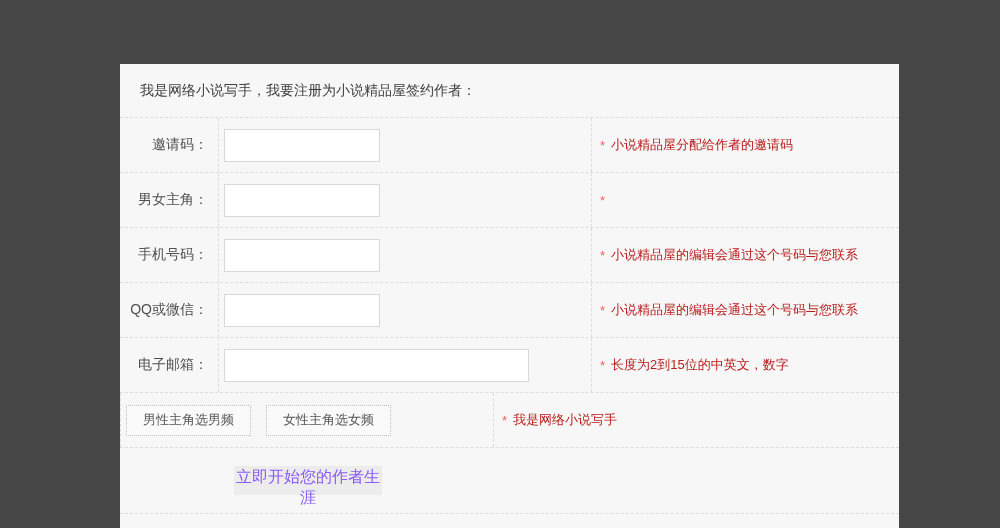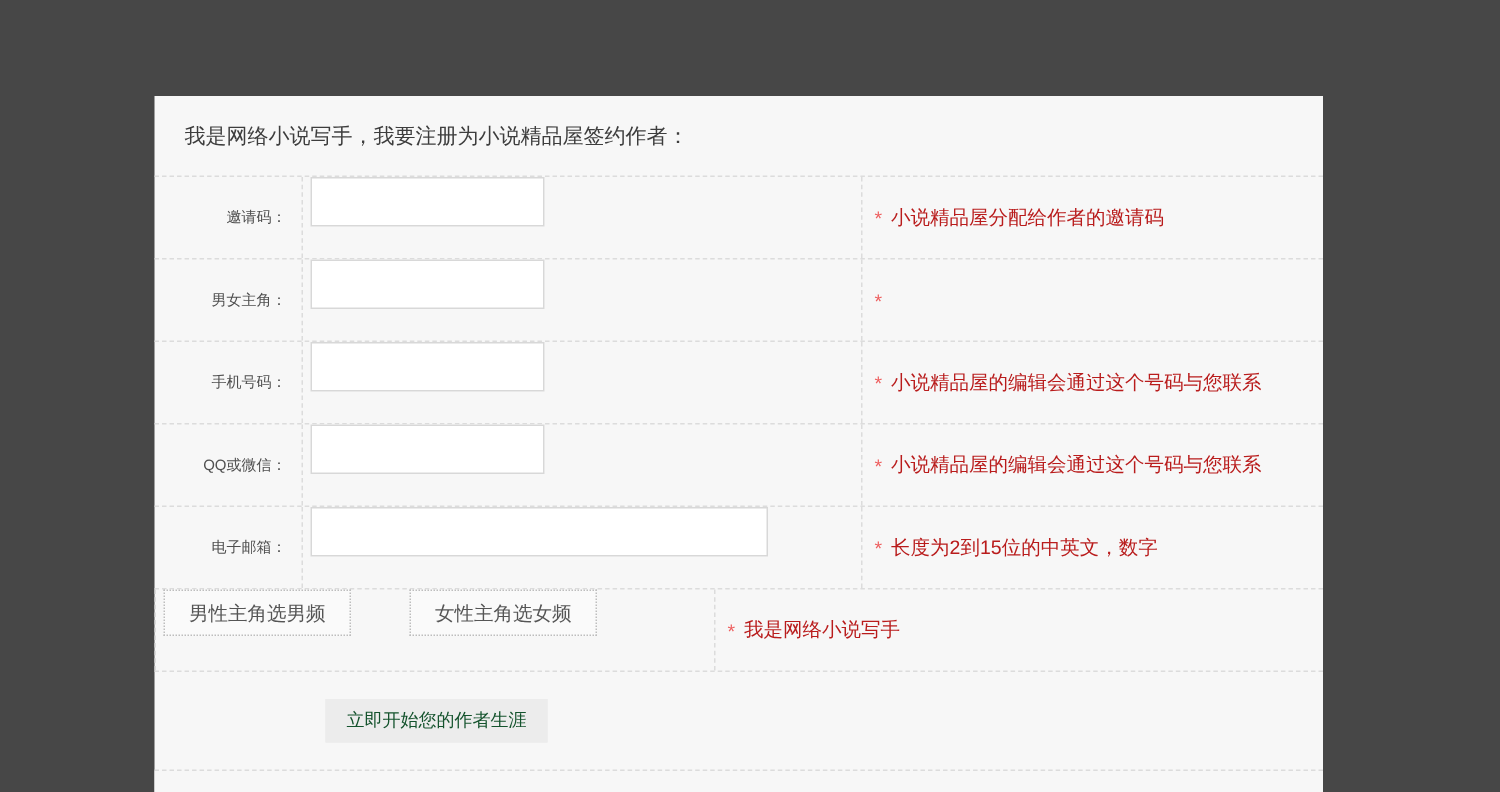--- a/index.html
+++ b/index.html
@@ -4,50 +4,49 @@
 <style>
   * { margin: 0; padding: 0; box-sizing: border-box; }
   html, body {
     width: 1000px; height: 528px;
     background: #474747;
     overflow: hidden;
     font-family: "Liberation Sans", "DejaVu Sans", sans-serif;
   }
   .panel {
     position: absolute;
-    left: 103px; top: 64px;
+    left: 120px; top: 64px;
     width: 779px; height: 464px;
     background: #f7f7f7;
   }
   .panel-header {
     height: 54px;
     border-bottom: 1px dashed #dcdcdc;
     display: flex; align-items: center;
     padding-left: 20px;
     font-size: 14px; color: #3d3d3d;
   }
   .form-row {
     display: flex;
     height: 55px;
     border-bottom: 1px dashed #dcdcdc;
     align-items: stretch;
   }
   .label-cell {
     width: 98px;
     display: flex; align-items: center; justify-content: flex-end;
     padding-right: 10px;
-    font-size: 10px; color: #4f4f4f;
+    font-size: 14px; color: #4f4f4f;
   }
   .input-cell {
     width: 374px;
     border-left: 1px dashed #dcdcdc;
     border-right: 1px dashed #dcdcdc;
-    display: flex; 
+    display: flex; align-items: center;
     padding-left: 5px;
-    gap: 24px;
   }
   .hint-cell {
     flex: 1;
     display: flex; align-items: center;
     padding-left: 8px;
     font-size: 13px;
   }
   .star { color: #ee5f5f; margin-right: 6px; font-size: 13px; }
   .hint { color: #b91c1c; }
   .text-input {
@@ -71,22 +70,22 @@
   .submit-row {
     height: 66px;
     border-bottom: 1px dashed #dcdcdc;
     display: flex; align-items: center;
   }
   .submit-btn {
     margin-left: 114px;
     width: 148px; height: 29px;
     background: #ececec;
     border: 1px solid #ececec;
-    color: #14532d;
-    font-size: 12px;
+    color: #8b5cf6;
+    font-size: 16px;
     cursor: pointer;
   }
   .footer-strip { height: 14px; background: #f7f7f7; }
 </style>
 </head>
 <body>
 
 <div class="panel">
 
   <div class="panel-header">

